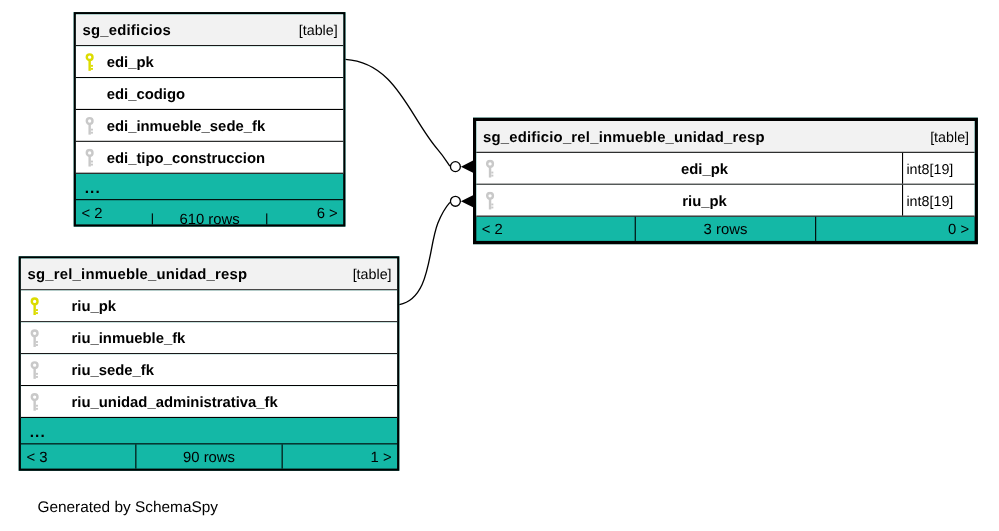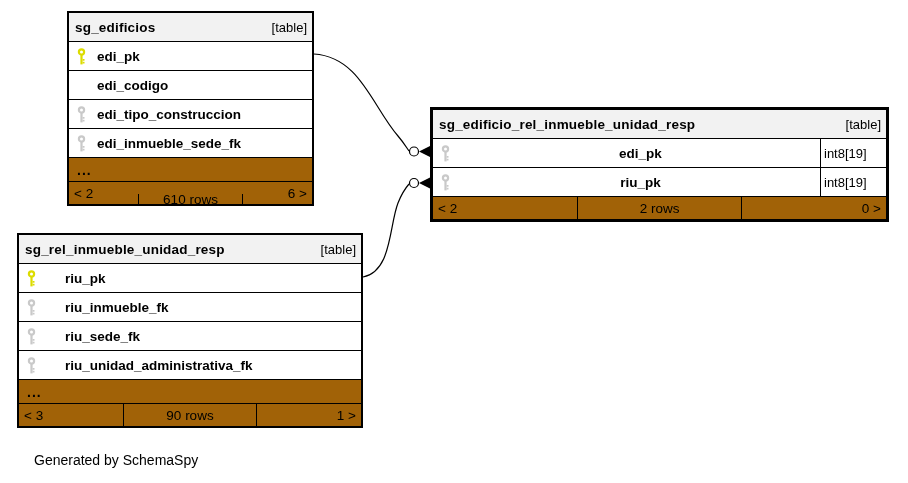--- a/index.html
+++ b/index.html
@@ -1,21 +1,21 @@
 <!DOCTYPE html>
 <html style="--pk: #dcdc00; --fk: #c9c9c9; --header_bg: #f2f2f2; --border: #000000;"><head>
 <meta charset="utf-8">
 <style>
   * { margin:0; padding:0; box-sizing:border-box; }
   html,body { width:908px; height:483px; background:#ffffff; overflow:hidden;
               font-family:"Liberation Sans", "DejaVu Sans", sans-serif; color:#000; }
   #canvas { position:relative; width:908px; height:483px; background:#ffffff; }
 
   
-  .entity { position:absolute; background:#a16207; border:2px solid var(--border,#000); }
+  .entity { position:absolute; background:#14b8a6; border:2px solid var(--border,#000); }
   .entity.focal { border-width:3px;text-align:center; }
 
   .hdr { display:flex; align-items:center; justify-content:space-between;
          background:var(--header_bg,#f2f2f2); height:29px; padding:0 5px 0 6px;
          border-bottom:1px solid var(--border,#000); }
   .tname  { font-weight:bold; font-size:13.5px; letter-spacing:0.2px; }
   .tbadge { font-size:13px; }
 
   .crow { display:flex; align-items:center; height:29px; padding-left:8px;
           border-bottom:1px solid var(--border,#000); font-size:13.5px; background:#fff; }
@@ -88,32 +88,32 @@
     </div>
     <div class="crow">
       <span class="kcell kicon fk">
         <svg width="9" height="17" viewBox="0 0 9 17">
             <circle cx="4.5" cy="4" r="2.6" fill="none" stroke="currentColor" stroke-width="2.2"></circle>
             <rect x="3.4" y="6.4" width="2.2" height="10" fill="currentColor"></rect>
             <rect x="5.6" y="11" width="1.9" height="1.7" fill="currentColor"></rect>
             <rect x="5.6" y="13.8" width="1.9" height="1.7" fill="currentColor"></rect>
           </svg>
       </span>
+      <span class="cname">edi_inmueble_sede_fk</span>
+    </div>
+    <div class="crow">
+      <span class="kcell kicon fk">
+        <svg width="9" height="17" viewBox="0 0 9 17">
+            <circle cx="4.5" cy="4" r="2.6" fill="none" stroke="currentColor" stroke-width="2.2"></circle>
+            <rect x="3.4" y="6.4" width="2.2" height="10" fill="currentColor"></rect>
+            <rect x="5.6" y="11" width="1.9" height="1.7" fill="currentColor"></rect>
+            <rect x="5.6" y="13.8" width="1.9" height="1.7" fill="currentColor"></rect>
+          </svg>
+      </span>
       <span class="cname">edi_tipo_construccion</span>
-    </div>
-    <div class="crow">
-      <span class="kcell kicon fk">
-        <svg width="9" height="17" viewBox="0 0 9 17">
-            <circle cx="4.5" cy="4" r="2.6" fill="none" stroke="currentColor" stroke-width="2.2"></circle>
-            <rect x="3.4" y="6.4" width="2.2" height="10" fill="currentColor"></rect>
-            <rect x="5.6" y="11" width="1.9" height="1.7" fill="currentColor"></rect>
-            <rect x="5.6" y="13.8" width="1.9" height="1.7" fill="currentColor"></rect>
-          </svg>
-      </span>
-      <span class="cname">edi_inmueble_sede_fk</span>
     </div>
     <div class="erow">...</div>
     <div class="frow">
       <div class="fcell fl">&lt; 2</div>
       <div class="fcell fm">610 rows</div>
       <div class="fcell fr">6 &gt;</div>
     </div>
   </div>
 
   <div class="entity focal t2">
@@ -140,21 +140,21 @@
             <rect x="3.4" y="6.4" width="2.2" height="10" fill="currentColor"></rect>
             <rect x="5.6" y="11" width="1.9" height="1.7" fill="currentColor"></rect>
             <rect x="5.6" y="13.8" width="1.9" height="1.7" fill="currentColor"></rect>
           </svg>
       </span>
       <span class="cname">riu_pk</span>
       <span class="tcell">int8[19]</span>
     </div>
     <div class="frow">
       <div class="fcell fl">&lt; 2</div>
-      <div class="fcell fm">2 rows</div>
+      <div class="fcell fm">3 rows</div>
       <div class="fcell fr">0 &gt;</div>
     </div>
   </div>
 
   <div class="entity t3">
     <div class="hdr">
       <span class="tname">sg_rel_inmueble_unidad_resp</span>
       <span class="tbadge">[table]</span>
     </div>
     <div class="crow">

